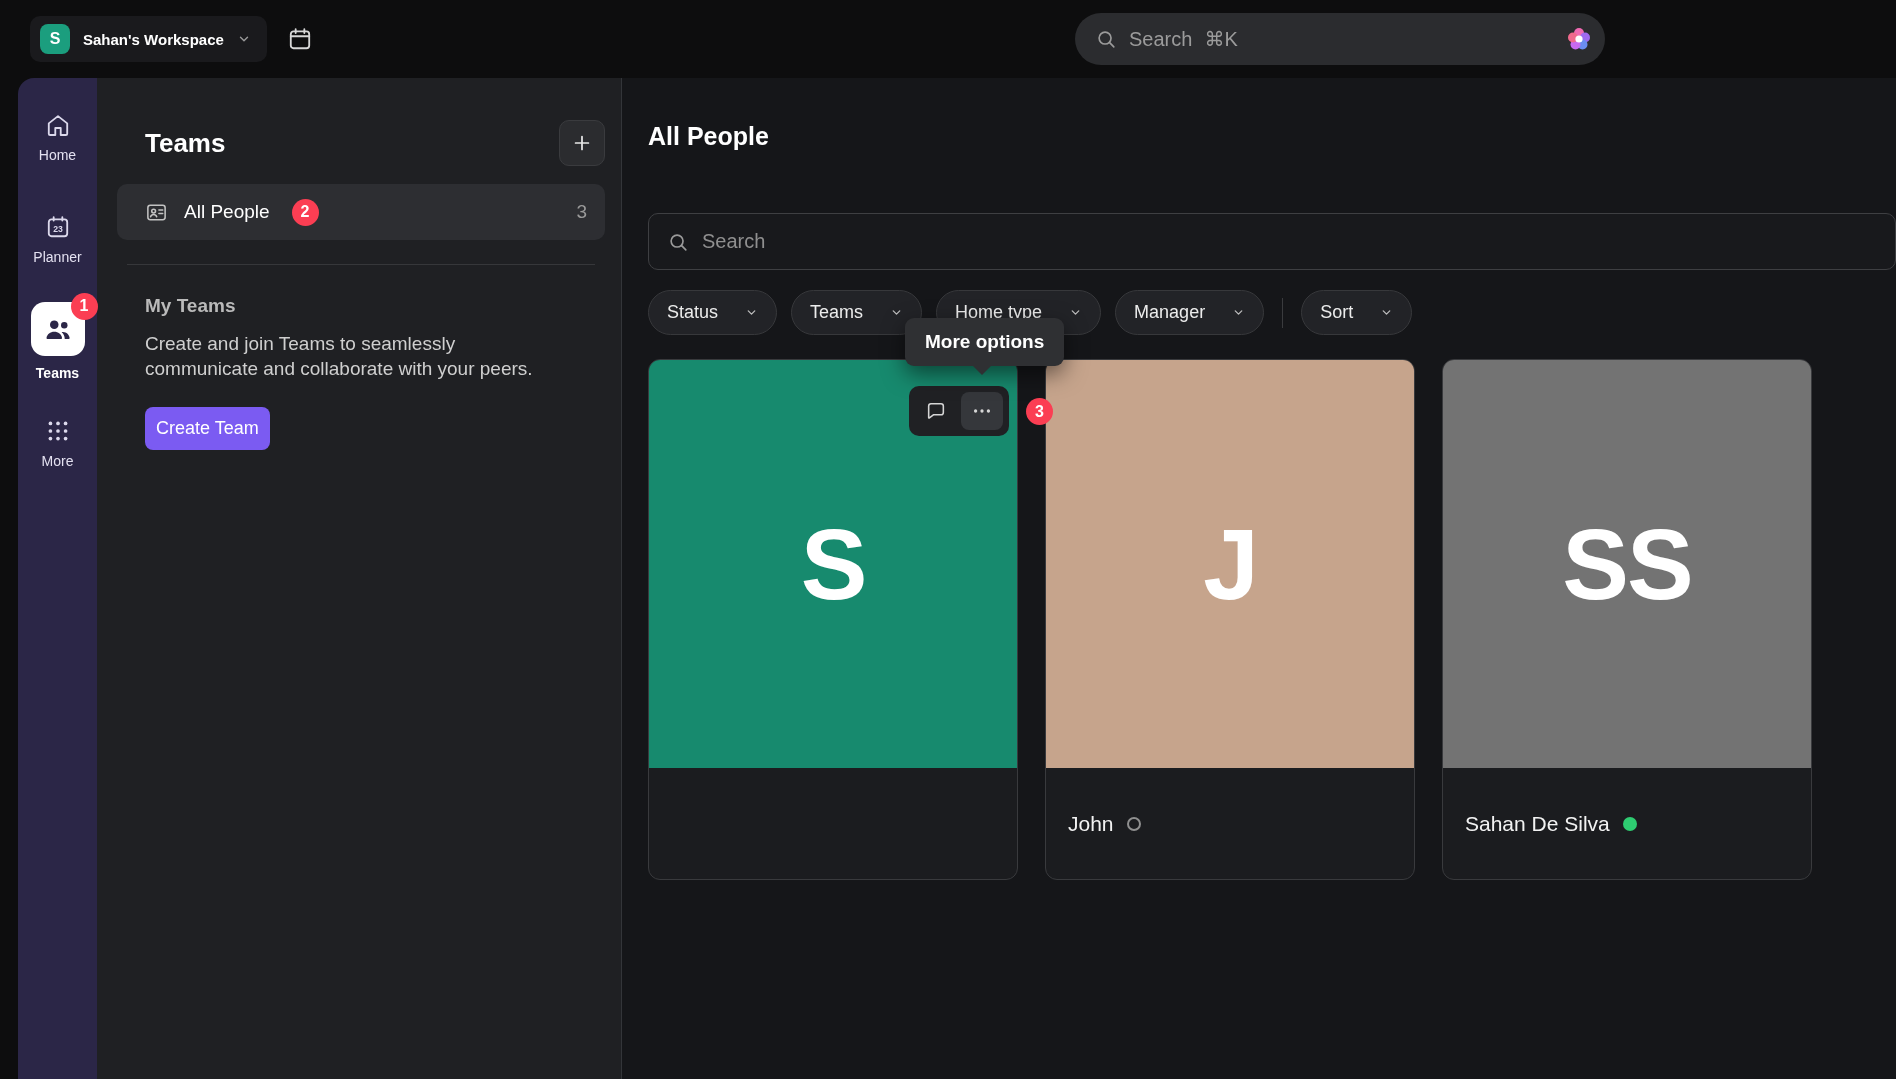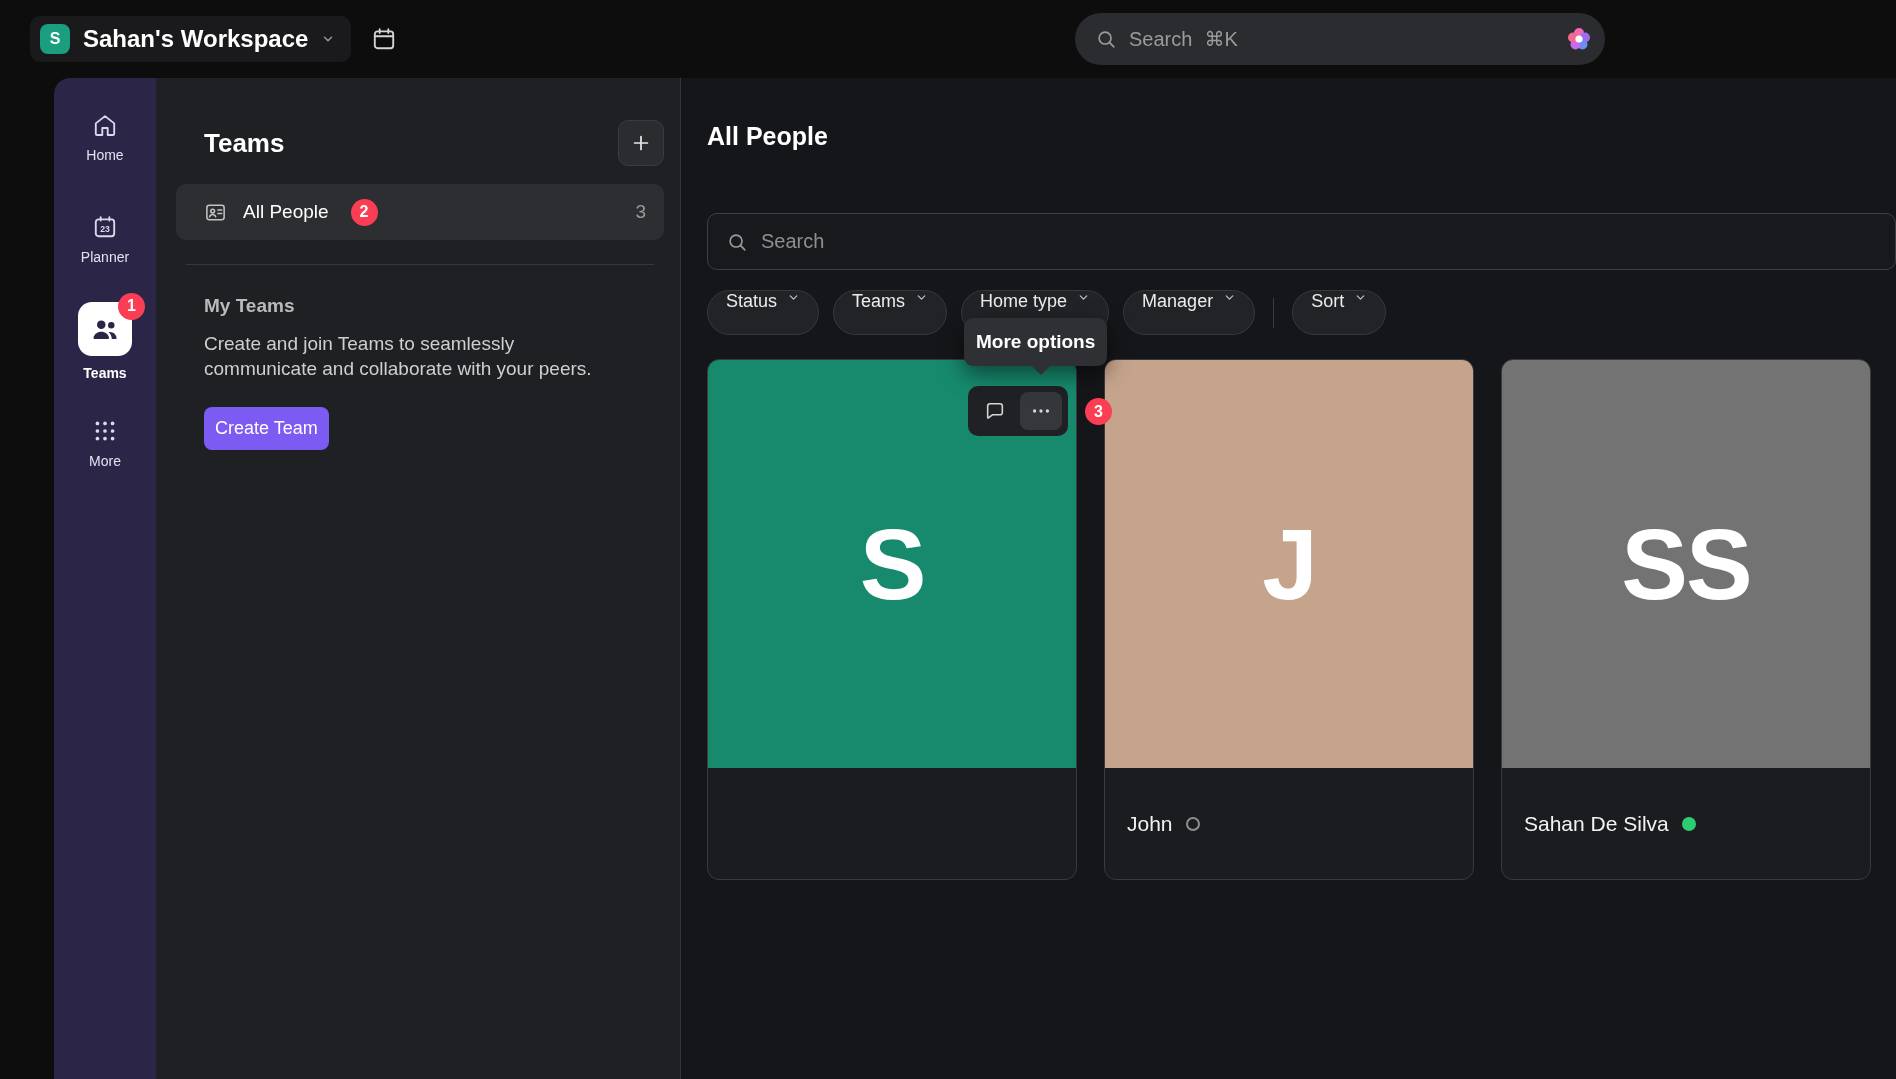--- a/index.html
+++ b/index.html
@@ -7,34 +7,34 @@
               font-family:"Liberation Sans","DejaVu Sans",sans-serif; }
   .app { width:100%; height:100%; display:flex; flex-direction:column; }
 
   
   .topbar { height:78px; flex:0 0 78px; display:flex; align-items:center;
             padding:0 24px 0 30px; position:relative; background:#0d0d0e; }
   .ws-chip { display:flex; align-items:center; gap:13px; background:#1a1a1d;
              border-radius:10px; padding:8px 16px 8px 10px; cursor:pointer; }
   .ws-avatar { width:30px; height:30px; border-radius:8px; background:#1b9e7e; color:#fff;
                font-weight:700; font-size:16px; display:flex; align-items:center; justify-content:center; }
-  .ws-name { color:#fff; font-size:24px; font-weight:700; }
+  .ws-name { color:#fff; font-size:15px; font-weight:700; }
   .chev { color:#9a9a9a; display:flex; }
   .cal-btn { margin-left:20px; background:none; border:none; color:#d6d6d6; cursor:pointer; display:flex; }
   .top-search { position:absolute; left:1075px; top:13px; width:530px; height:52px; background:#2b2c2f;
                 border-radius:26px; display:flex; align-items:center; gap:12px; padding:0 52px 0 20px; cursor:text; }
   .top-search .ph { color:#9b9b9b; font-size:20px; }
   .ai-btn { position:absolute; right:12px; top:12px; width:28px; height:28px; cursor:pointer; border:none; background:none; }
 
   
   .body-row { flex:1; display:flex; padding-left:18px; min-height:0; background:#0d0d0e; }
 
   
-  .sidebar { width:102px; background:#2b2647; border-top-left-radius:16px; display:flex;
-             flex-direction:column; align-items:flex-start; padding-top:8px;margin-left:36px; }
+  .sidebar { width:79px; background:#2b2647; border-top-left-radius:16px; display:flex;
+             flex-direction:column; align-items:flex-start; padding-top:8px; }
   .side-item { width:100%; height:102px; display:flex; flex-direction:column; align-items:center;
                justify-content:center; gap:9px; cursor:pointer; color:#dcd9ec; }
   .side-item .lbl { font-size:14px; font-weight:500; color:#e4e1f1; }
   .side-item.active .lbl { font-weight:700; color:#fff; }
   .teams-tile { position:relative; width:54px; height:54px; background:#fff; border-radius:14px;
                 display:flex; align-items:center; justify-content:center; color:#2b2647; }
   .num-badge { min-width:27px; height:27px; padding:0 7px; border-radius:14px; background:#fb3e53;
                color:#fff; font-size:16px; font-weight:700; display:inline-flex; align-items:center;
                justify-content:center; line-height:1; }
   .teams-badge { position:absolute; top:-9px; right:-13px; }
@@ -61,21 +61,21 @@
 
   
   .main { flex:1; background:#151619; position:relative; padding:44px 0 0 26px; min-width:0; }
   .main-title { font-size:25px; font-weight:700; color:#fff; }
   .m-search { margin-top:62px; height:57px; border:1px solid #3e3f42; border-radius:10px; background:#18191c;
               display:flex; align-items:center; gap:13px; padding:0 18px; cursor:text; }
   .m-search .ph { font-size:20px; color:#8f8f8f; }
   .m-search svg { color:#9a9a9a; }
   .filters { margin-top:20px; display:flex; align-items:center; gap:14px; }
   .chip { height:45px; border-radius:23px; background:#222327; border:1px solid #37383b; display:flex;
-          align-items:flex-start; gap:10px; padding:0 18px; color:#ececec; font-size:18px; cursor:pointer; white-space:nowrap; }
+          align-items:center; gap:27px; padding:0 18px; color:#ececec; font-size:18px; cursor:pointer; white-space:nowrap; }
   .chip .chev { color:#bdbdbd; }
   .vdiv { width:1px; height:30px; background:#3a3b3e; margin:0 4px; }
 
   .cards { margin-top:24px; display:flex; gap:27px; }
   .card { width:370px; height:521px; border:1px solid #393a3d; border-radius:12px; background:#1b1c1f;
           overflow:visible; display:flex; flex-direction:column; cursor:pointer; }
   .card-top { height:408px; display:flex; align-items:center; justify-content:center; position:relative;
               border-radius:11px 11px 0 0; }
   .card-initials { font-size:100px; font-weight:700; color:#fff; letter-spacing:-2px; }
   .card-foot { flex:1; display:flex; align-items:center; gap:13px; padding:0 22px; color:#f2f2f2; font-size:21px; }
@@ -84,21 +84,21 @@
   .status-online { background:#2ecc71; }
 
   .hover-toolbar { position:absolute; top:26px; right:8px; background:#202124; border-radius:10px;
                    padding:6px; display:flex; gap:4px; z-index:3; }
   .tb-btn { width:42px; height:38px; border-radius:8px; display:flex; align-items:center; justify-content:center;
             color:#d6d6d6; cursor:pointer; background:transparent; border:none; }
   .tb-btn.hovered { background:#35373b; }
   .toolbar-badge { position:absolute; right:-44px; top:12px; }
 
   .tooltip { position:absolute; left:283px; top:240px; background:#2f3033; border-radius:9px;
-             padding:13px 12px; color:#fff; font-size:19px; font-weight:600; z-index:5;
+             padding:13px 20px; color:#fff; font-size:19px; font-weight:600; z-index:5;
              box-shadow:0 8px 22px rgba(0,0,0,.5); white-space:nowrap; }
   .tooltip::after { content:""; position:absolute; left:68px; top:100%; border:9px solid transparent;
                     border-top-color:#2f3033; }
 </style>
 </head>
 <body>
 
 <div class="app">
 
   <header class="topbar">

